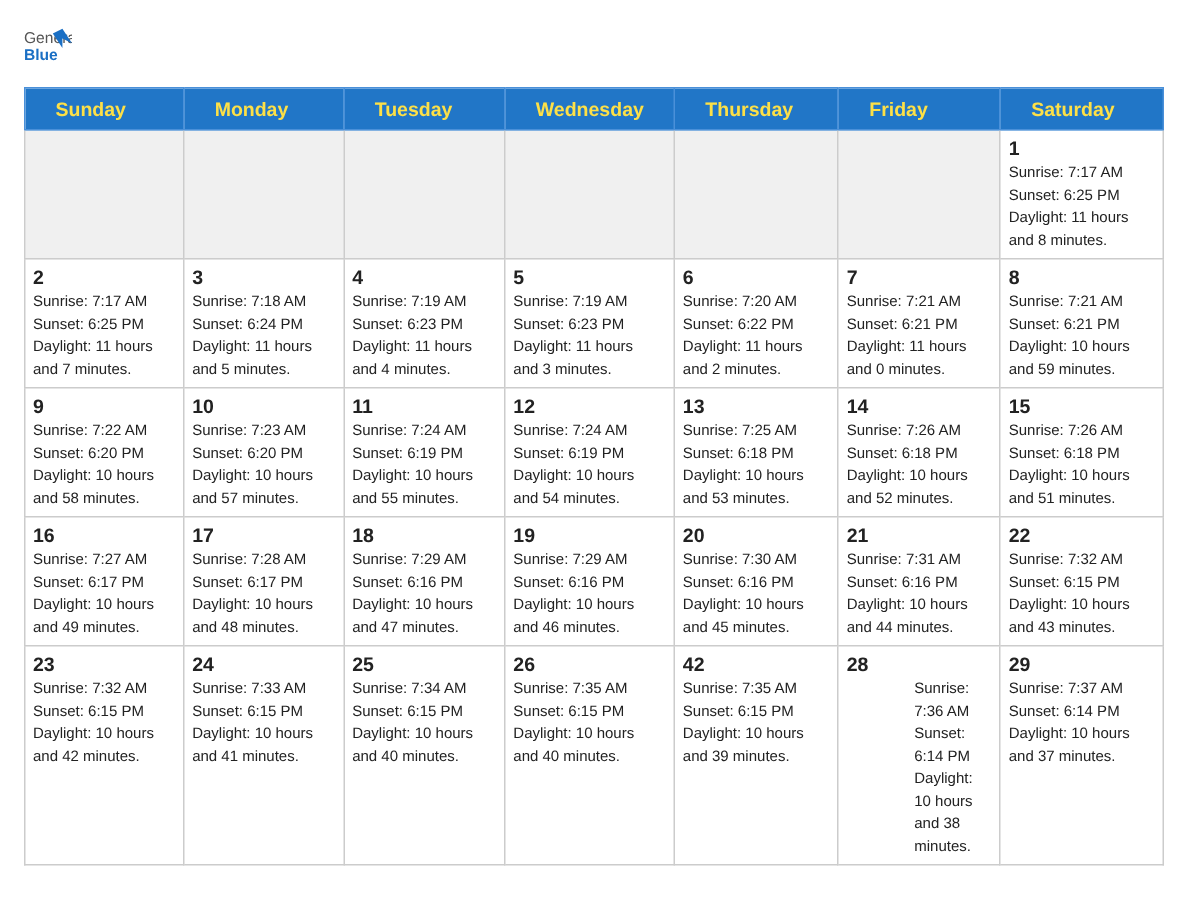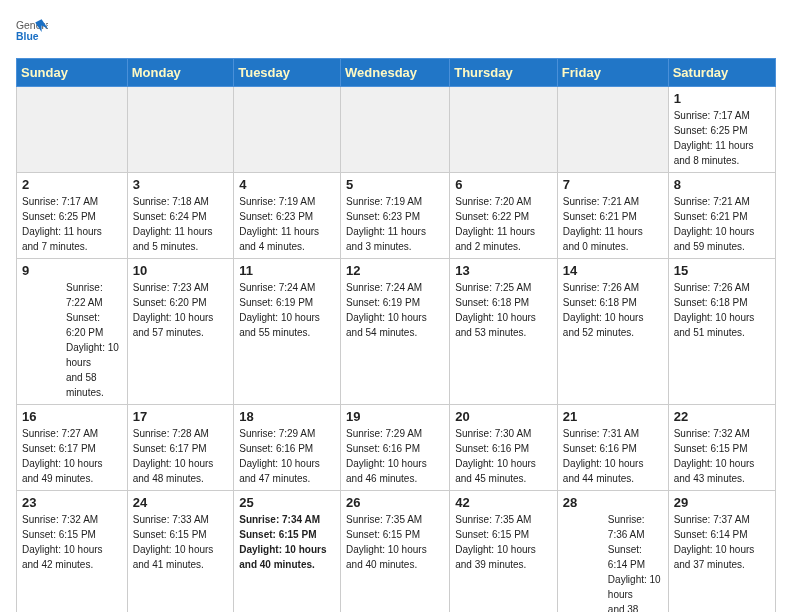--- a/index.html
+++ b/index.html
@@ -37,24 +37,24 @@
       font-size: 15px;
       color: #444;
     }
     .calendar {
       width: 100%;
       border-collapse: collapse;
       border: 1px solid #bbb;
     }
     .calendar th {
       background: #2176c7;
-      color: #fef9c3;
+      color: #fde047;
       font-size: 13px;
       font-weight: bold;
-      padding: 6px 4px;
+      padding: 6px 20px;
       text-align: left;
       border: 1px solid #4a90d9;
     }
     .calendar td {
       vertical-align: top;
       border: 1px solid #ccc;
       padding: 4px 5px;
       font-size: 10.5px;
       color: #222;
       background: #fff;
@@ -171,21 +171,21 @@
           <span class="day-num">8</span>
           <div class="day-info" style="white-space: pre-line;">Sunrise: 7:21 AM
 Sunset: 6:21 PM
 Daylight: 10 hours
 and 59 minutes.</div>
         </td>
       </tr>
       <tr class="week">
         <td>
           <span class="day-num">9</span>
-          <div class="day-info" style="white-space: pre-line; margin-left: 44px;">Sunrise: 7:22 AM
+          <div class="day-info" style="white-space: pre-line;">Sunrise: 7:22 AM
 Sunset: 6:20 PM
 Daylight: 10 hours
 and 58 minutes.</div>
         </td>
         <td>
           <span class="day-num">10</span>
           <div class="day-info" style="white-space: pre-line;">Sunrise: 7:23 AM
 Sunset: 6:20 PM
 Daylight: 10 hours
 and 57 minutes.</div>
@@ -287,21 +287,21 @@
         </td>
         <td>
           <span class="day-num">24</span>
           <div class="day-info" style="white-space: pre-line;">Sunrise: 7:33 AM
 Sunset: 6:15 PM
 Daylight: 10 hours
 and 41 minutes.</div>
         </td>
         <td>
           <span class="day-num">25</span>
-          <div class="day-info" style="white-space: pre-line; font-weight: bold;">Sunrise: 7:34 AM
+          <div class="day-info" style="white-space: pre-line;">Sunrise: 7:34 AM
 Sunset: 6:15 PM
 Daylight: 10 hours
 and 40 minutes.</div>
         </td>
         <td>
           <span class="day-num">26</span>
           <div class="day-info" style="white-space: pre-line;">Sunrise: 7:35 AM
 Sunset: 6:15 PM
 Daylight: 10 hours
 and 40 minutes.</div>

